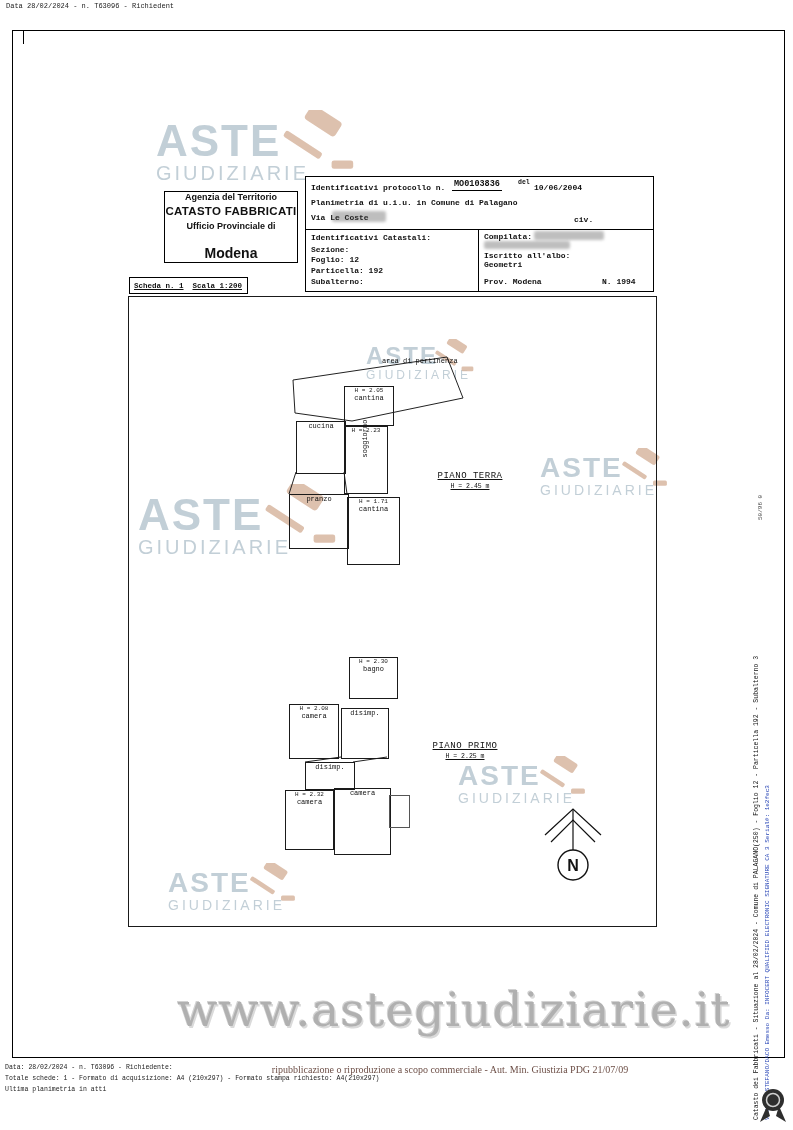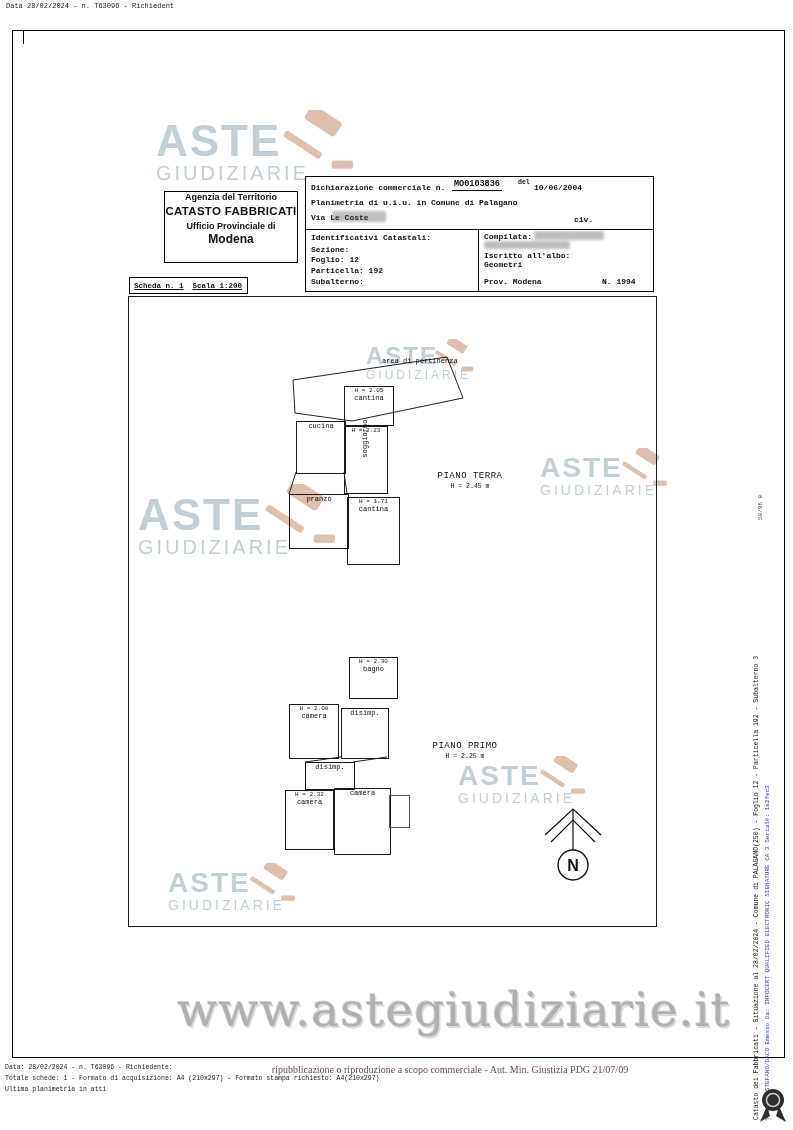--- a/index.html
+++ b/index.html
@@ -27,21 +27,21 @@
   .wm-sm .aste{font-size:24px;}
   .wm-sm .giud{font-size:12px;}
   .wm-sm .gavel{left:64px;top:-6px;width:46px;}
 
   
   .agency-box{position:absolute;left:164px;top:191px;width:132px;height:70px;border:1.2px solid #000;
               text-align:center;font-family:"Liberation Sans",sans-serif;font-weight:bold;z-index:2;}
   .agency-box .a1{font-size:9px;}
   .agency-box .a2{font-size:11.5px;margin-top:3px;letter-spacing:.3px;}
   .agency-box .a3{font-size:9px;margin-top:4px;}
-  .agency-box .a4{font-size:12px;margin-top:1px;}
+  .agency-box .a4{font-size:14px;margin-top:14px;}
 
   .proto-table{position:absolute;left:305px;top:176px;width:347px;height:114px;border:1.2px solid #000;
                font-size:8px;font-weight:bold;z-index:2;}
   .proto-table .abs{position:absolute;white-space:nowrap;}
   .pt-hline{position:absolute;left:0;right:0;top:52px;border-top:1px solid #000;}
   .pt-vline{position:absolute;left:172px;top:52px;bottom:0;border-left:1px solid #000;}
   .proto-num{border-bottom:1px solid #000;padding:0 2px 1px 2px;font-size:8.5px;}
   .redact{position:absolute;background:rgba(70,70,70,.35);filter:blur(1.5px);border-radius:2px;z-index:3;}
 
   .scheda-box{position:absolute;left:129px;top:277px;width:117px;height:15px;border:1.2px solid #000;
@@ -53,21 +53,21 @@
   .plan-frame{position:absolute;left:128px;top:296px;width:527px;height:629px;border:1px solid #1a1a1a;z-index:2;}
   .plan-svg{position:absolute;left:128px;top:296px;width:527px;height:629px;z-index:2;}
 
   .room{position:absolute;border:1px solid #1a1a1a;display:flex;flex-direction:column;
         align-items:center;z-index:3;background:transparent;}
   .room .rh{font-size:6px;line-height:7px;color:#222;}
   .room .rl{font-size:7px;line-height:9px;color:#111;}
   .room .rl.vert{transform:rotate(-90deg);white-space:nowrap;}
   .balcony{position:absolute;border:1px solid #555;z-index:3;}
 
-  .floor-label{position:absolute;text-align:center;z-index:3;}
+  .floor-label{position:absolute;text-align:center;z-index:3;text-decoration:underline;}
   .floor-label .fn{font-size:9px;letter-spacing:.5px;}
   .floor-label .fh{font-size:6.5px;margin-top:2px;}
 
   .area-label{position:absolute;left:362px;top:357px;font-size:7px;z-index:3;white-space:nowrap;margin-left:20px;}
 
   .north{position:absolute;left:543px;top:803px;z-index:3;}
 
   
   .url-wm{position:absolute;left:154px;top:982px;width:600px;text-align:center;
           font-family:"DejaVu Serif",serif;font-size:47px;color:#b0b0b0;letter-spacing:1px;
@@ -169,21 +169,21 @@
   </div>
 
   <div class="agency-box">
     <div class="a1">Agenzia del Territorio</div>
     <div class="a2">CATASTO FABBRICATI</div>
     <div class="a3">Ufficio Provinciale di</div>
     <div class="a4">Modena</div>
   </div>
 
   <div class="proto-table">
-    <span class="abs" style="left:5px;top:6px">Dichiarazione commerciale n.</span>
+    <span class="abs" style="left:5px;top:6px">Identificativi protocollo n.</span>
     <span class="abs proto-num" style="left:146px;top:2px">MO0103836</span>
     <span class="abs" style="left:212px;top:2px;font-size:6.5px">del</span>
     <span class="abs" style="left:228px;top:6px">10/06/2004</span>
     <span class="abs" style="left:5px;top:21px">Planimetria di u.i.u. in Comune di Palagano</span>
     <span class="abs" style="left:5px;top:36px">Via Le Coste</span>
     <span class="redact" style="left:26px;top:34px;width:54px;height:11px"></span>
     <span class="abs" style="left:268px;top:38px">civ.</span>
     <div class="pt-hline"></div>
     <div class="pt-vline"></div>
     <span class="abs" style="left:5px;top:56px">Identificativi Catastali:</span>

